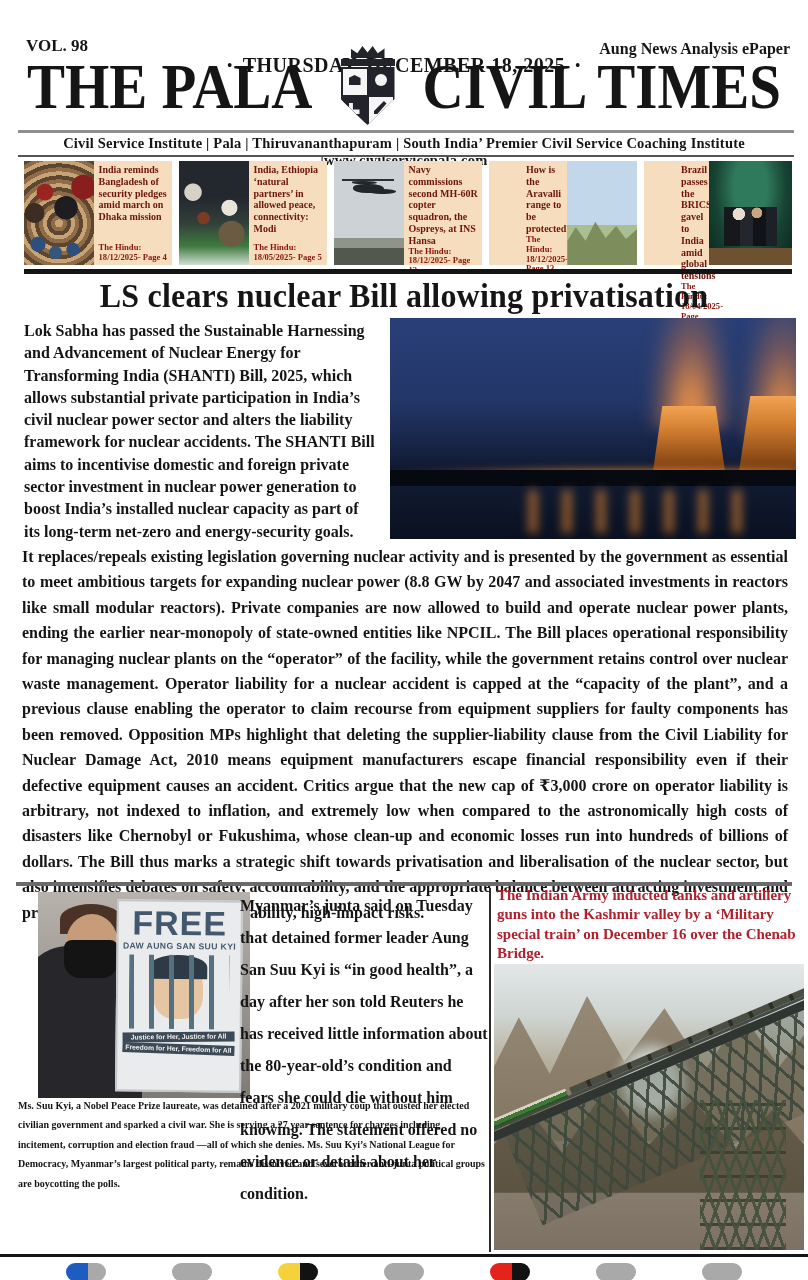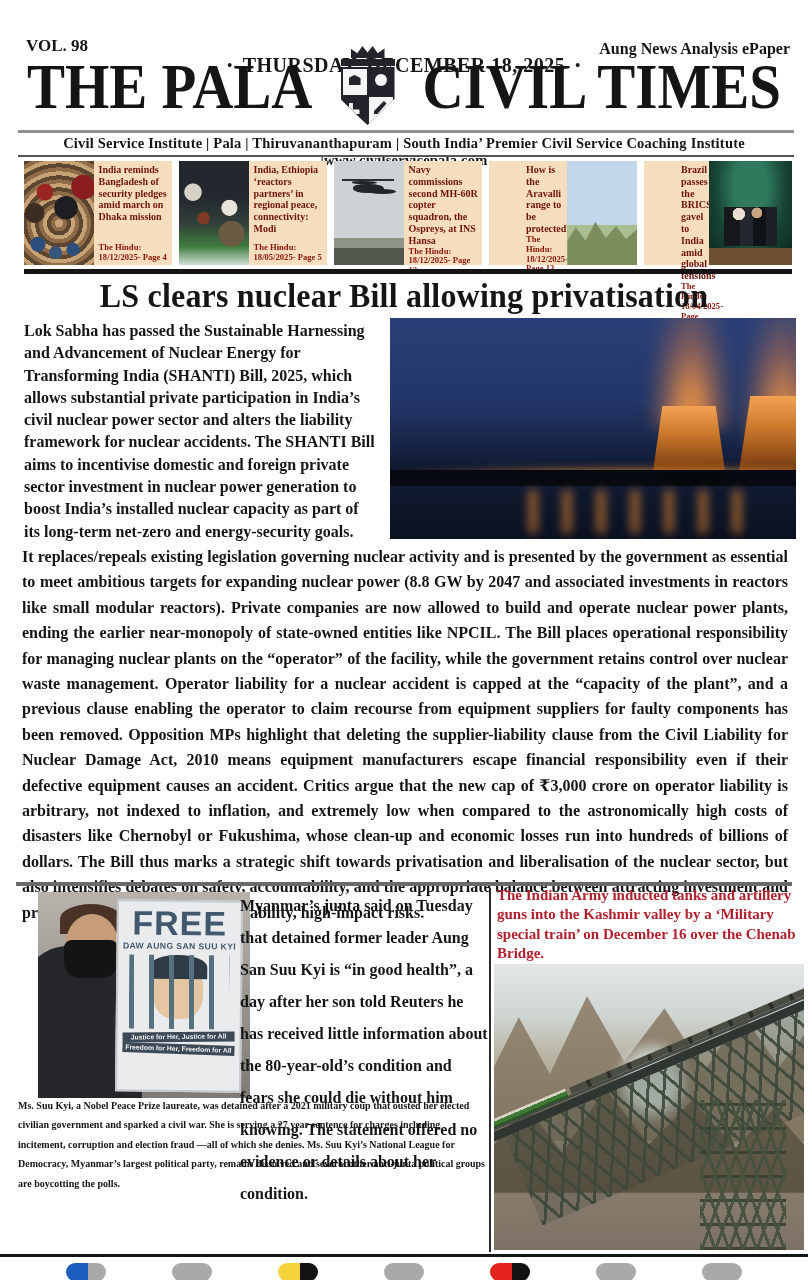--- a/index.html
+++ b/index.html
@@ -229,21 +229,21 @@
     <div class="item">
       <div class="thumb si-crowd"></div>
       <div class="txt">
         <div class="hl">India reminds Bangladesh of security pledges amid march on Dhaka mission</div>
         <div class="src"><span>The Hindu:</span><br><span>18/12/2025- Page 4</span></div>
       </div>
     </div>
     <div class="item">
       <div class="thumb si-modi"></div>
       <div class="txt">
-        <div class="hl">India, Ethiopia ‘reactors partners’ in regional peace, connectivity: Modi</div>
+        <div class="hl">India, Ethiopia ‘natural partners’ in allowed peace, connectivity: Modi</div>
         <div class="src"><span>The Hindu:</span><br><span>18/05/2025- Page 5</span></div>
       </div>
     </div>
     <div class="item">
       <div class="thumb si-heli"></div>
       <div class="txt">
         <div class="hl">Navy commissions second MH-60R copter squadron, the Ospreys, at INS Hansa</div>
         <div class="src"><span>The Hindu:</span><br><span>18/12/2025- Page 12</span></div>
       </div>
     </div>

